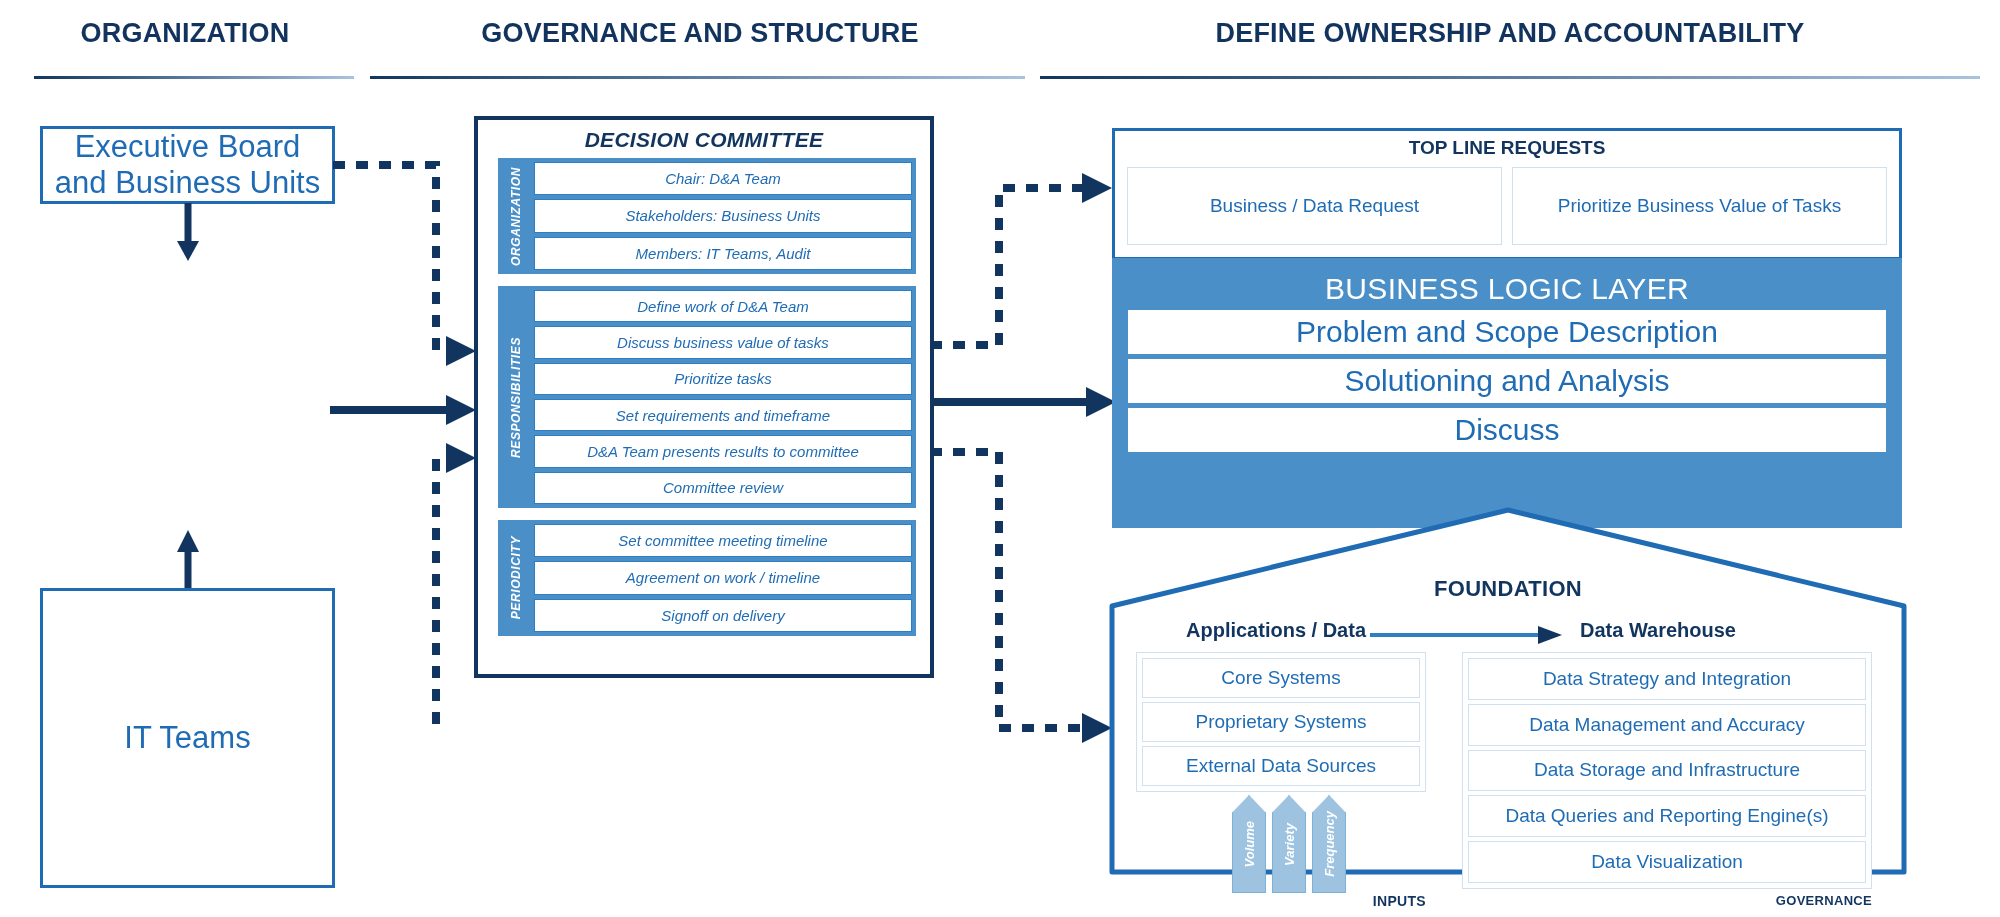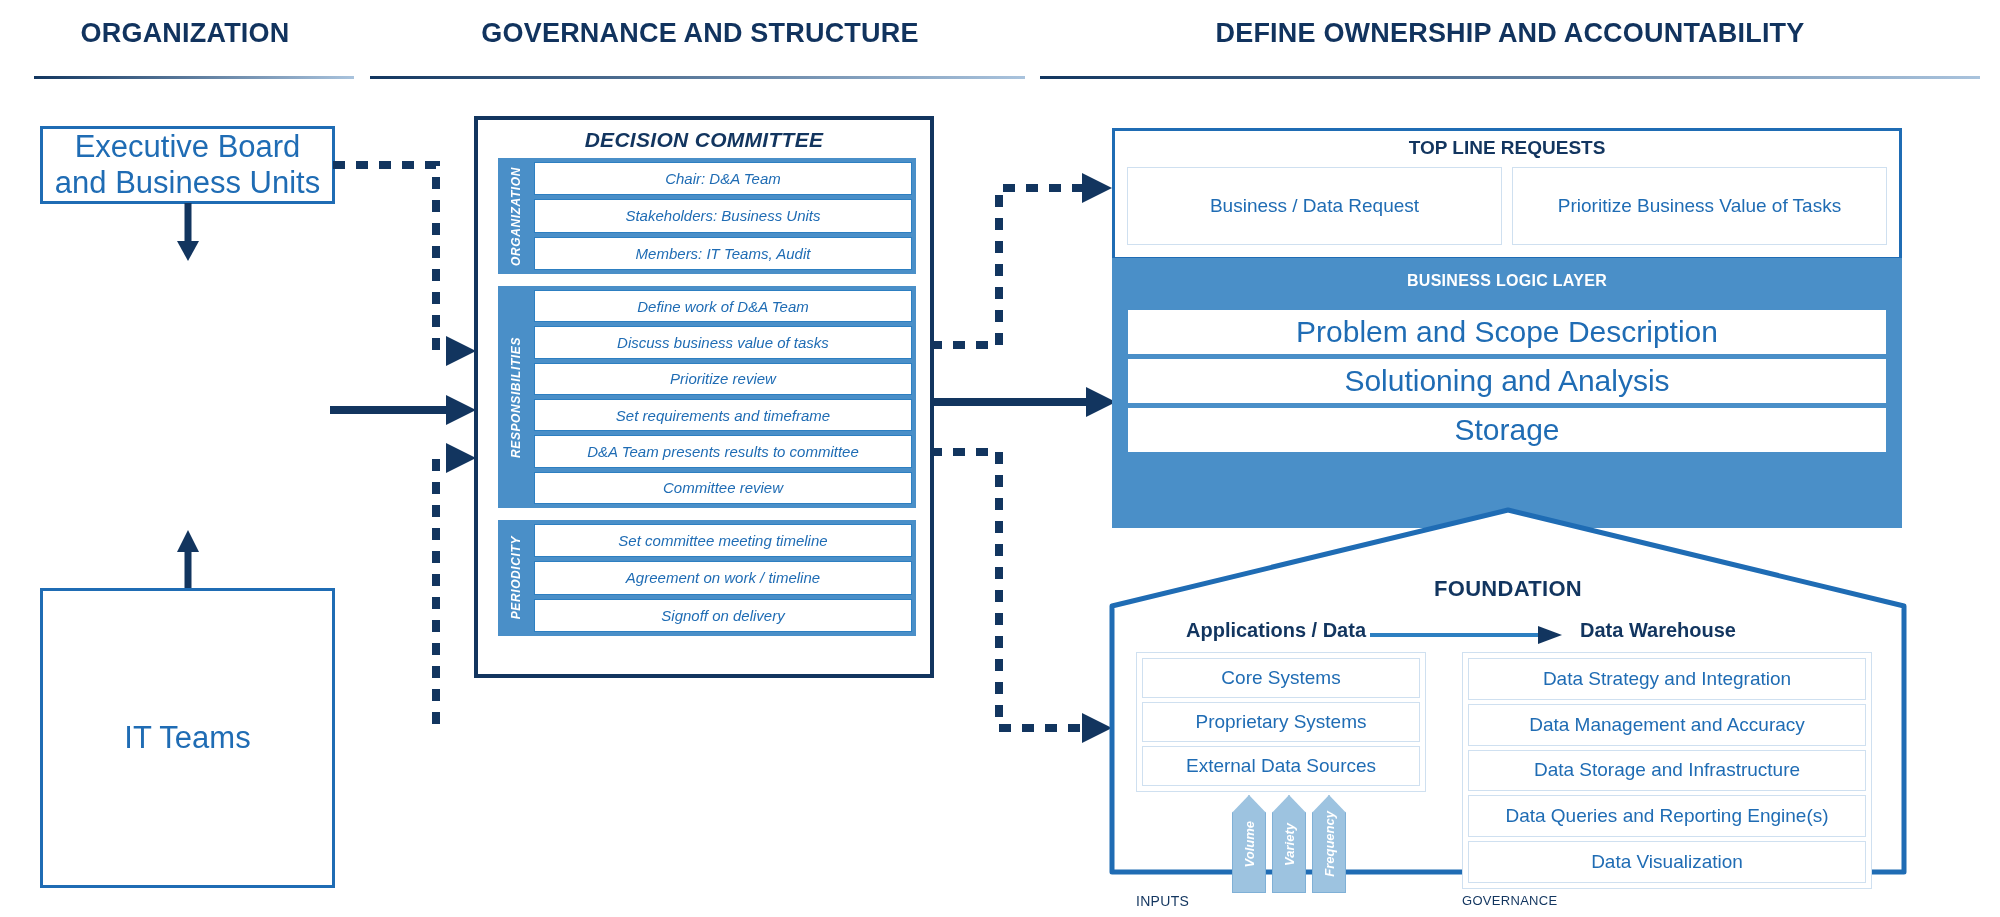--- a/index.html
+++ b/index.html
@@ -42,38 +42,38 @@
   .tlr-title{position:absolute;top:6px;left:0;width:100%;text-align:center;
              font-weight:bold;color:#12355f;font-size:19px;}
   .tlr-cells{position:absolute;left:12px;right:12px;top:36px;bottom:12px;display:flex;gap:10px;}
   .tlr-cell{flex:1;border:1px solid #cfe0f0;background:#fff;
             display:flex;align-items:center;justify-content:center;
             color:#1f6cb4;font-size:19px;white-space:nowrap;}
 
   
   .bll{background:#4a8fc8;}
   .bll-title{position:absolute;top:14px;left:0;width:100%;text-align:center;
-             font-weight:bold;color:#fff;font-size:16px;letter-spacing:.3px;}
+             font-weight:normal;color:#fff;font-size:30px;letter-spacing:.3px;}
   .bll-rows{position:absolute;left:16px;right:16px;top:52px;
             display:flex;flex-direction:column;gap:5px;}
   .bll-row{height:44px;background:#fff;display:flex;align-items:center;justify-content:center;
            color:#1f6cb4;font-size:30px;white-space:nowrap;}
 
   
   .house-svg{position:absolute;left:0;top:0;overflow:visible;}
   .found-title{position:absolute;text-align:center;width:100%;
                font-weight:bold;color:#12355f;font-size:22px;letter-spacing:.3px;}
   .sec-head{position:absolute;font-weight:bold;color:#12355f;font-size:20px;white-space:nowrap;}
   .panel{position:absolute;border:1px solid #cfe0f0;background:#fff;box-sizing:border-box;
          display:flex;flex-direction:column;gap:4px;padding:5px;}
   .panel .prow{flex:1;border:1px solid #cfe0f0;background:#fff;
                display:flex;align-items:center;justify-content:center;
                color:#1f6cb4;font-size:19px;white-space:nowrap;}
-  .caption{position:absolute;text-align:left;color:#12355f;font-size:14px;
-           font-weight:normal;letter-spacing:.3px;width:100%;}
+  .caption{position:absolute;text-align:right;color:#12355f;font-size:14px;
+           font-weight:bold;letter-spacing:.3px;width:100%;}
 
   .inputarrow{position:absolute;width:32px;height:96px;background:#9dc3e0;
               border:1px solid #7fb0d6;
               clip-path:polygon(0% 18%,50% 0%,100% 18%,100% 100%,0% 100%);
               display:flex;align-items:center;justify-content:center;}
   .inputarrow span{writing-mode:vertical-rl;transform:rotate(180deg);
                    color:#fff;font-size:13px;font-style:italic;font-weight:bold;white-space:nowrap;}
 
   
   .conn{position:absolute;overflow:visible;}
@@ -143,21 +143,21 @@
       </div>
     </div>
 
     <div class="dc-group" style="left:20px;top:166px;width:418px;height:222px;">
       <div class="dc-side">
         <span>RESPONSIBILITIES</span>
       </div>
       <div class="dc-rows">
         <div class="dc-row">Define work of D&amp;A Team</div>
         <div class="dc-row">Discuss business value of tasks</div>
-        <div class="dc-row">Prioritize review</div>
+        <div class="dc-row">Prioritize tasks</div>
         <div class="dc-row">Set requirements and timeframe</div>
         <div class="dc-row">D&amp;A Team presents results to committee</div>
         <div class="dc-row">Committee review</div>
       </div>
     </div>
 
     <div class="dc-group" style="left:20px;top:400px;width:418px;height:116px;">
       <div class="dc-side">
         <span>PERIODICITY</span>
       </div>
@@ -190,21 +190,21 @@
       <div class="tlr-cell">Business / Data Request</div>
       <div class="tlr-cell">Prioritize Business Value of Tasks</div>
     </div>
   </div>
 
   <div class="box bll" style="left:1112px;top:258px;width:790px;height:270px;">
     <div class="bll-title">BUSINESS LOGIC LAYER</div>
     <div class="bll-rows">
       <div class="bll-row">Problem and Scope Description</div>
       <div class="bll-row">Solutioning and Analysis</div>
-      <div class="bll-row">Storage</div>
+      <div class="bll-row">Discuss</div>
     </div>
   </div>
 
   <svg class="house-svg" style="left:1108px;top:506px;width:800px;height:370px;" viewBox="0 0 800 370">
     <polygon points="4,100 400,4 796,100 796,366 4,366" fill="#ffffff" stroke="#1f6cb4" stroke-width="5" stroke-linejoin="round"></polygon>
   </svg>
 
   <div class="found-title" style="left:1108px;top:576px;width:800px;">FOUNDATION</div>
 
   <div class="sec-head" style="left:1186px;top:619px;">Applications / Data</div>

